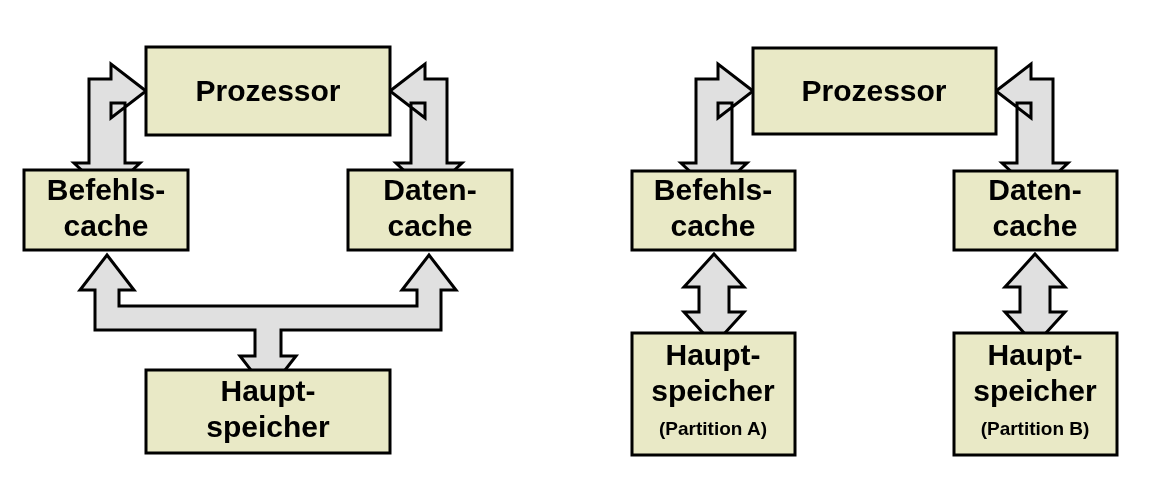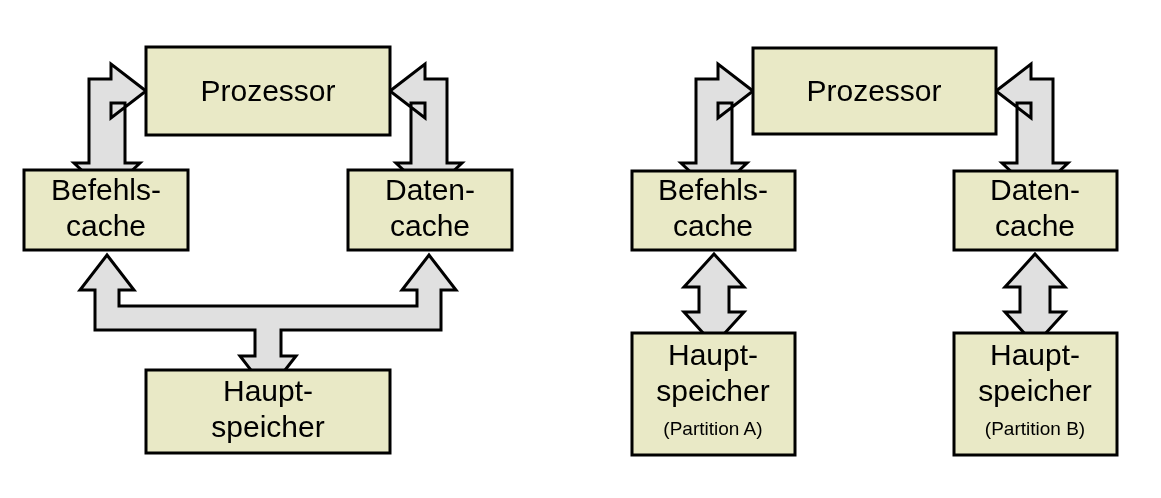--- a/index.html
+++ b/index.html
@@ -10,20 +10,21 @@
   body {
     width: 1161px;
     height: 498px;
     font-family: "Liberation Sans", sans-serif;
     overflow: hidden;
   }
   #diagram-root {
     position: relative;
     width: 1161px;
     height: 384px;
+    font-weight: bold;
   }
   svg.diagram-canvas {
     display: block;
     width: 1161px;
     height: 498px;
   }
   .node-box {
     fill: #e9e9c6;
     stroke: #000000;
     stroke-width: 3;

